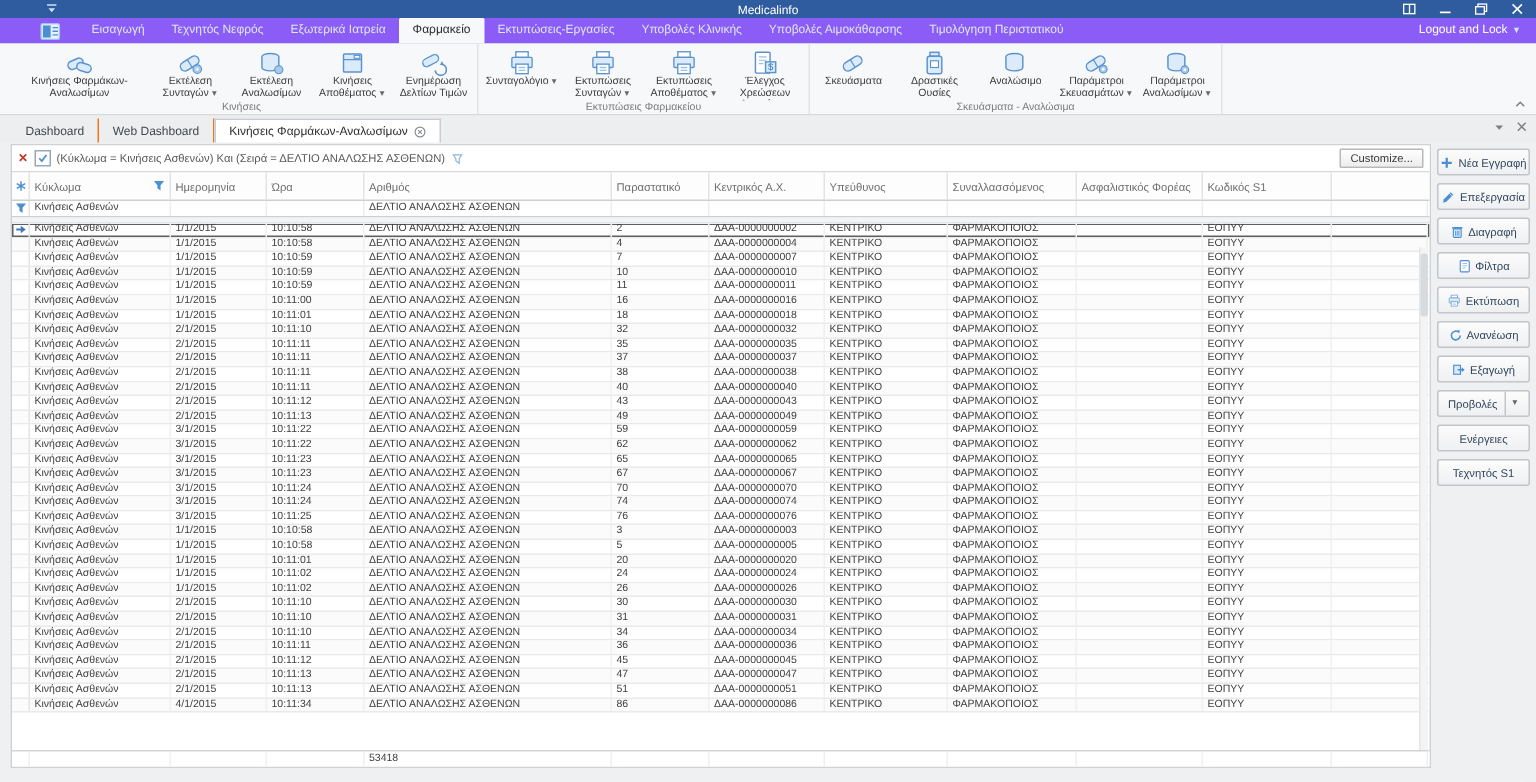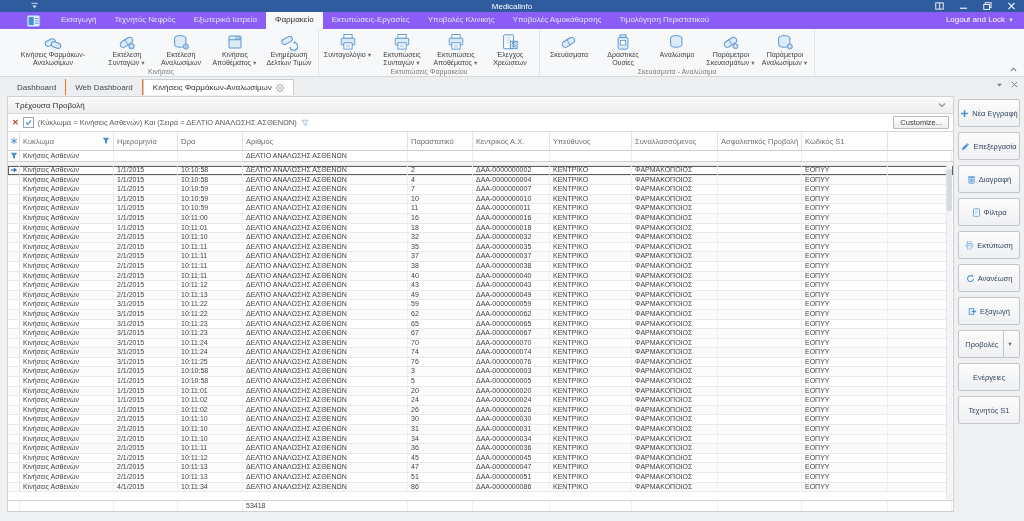--- a/index.html
+++ b/index.html
@@ -76,21 +76,21 @@
   .row .c{font-size:7px;line-height:8.8px;color:#3e3e3e;padding:0 3px;border-right:1px solid #f0f0f0;overflow:hidden;white-space:nowrap}
   .row.selected{box-shadow:inset 0 0 0 1px #5f5f5f;background:#fff}
   .ind{display:flex;align-items:center;justify-content:center;border-right:1px solid #e3e3e3;overflow:hidden}
   .gfoot{height:10px;border-top:1px solid #d4d4d4;display:grid;background:#fff;flex:0 0 auto}
   .gfoot .c{font-size:7px;line-height:9px;color:#3f3f3f;padding:0 3px;border-right:1px solid #f0f0f0;overflow:hidden}
   .vscroll{position:absolute;right:1px;top:68px;bottom:11px;width:5px;background:#f3f4f5;border-left:1px solid #e4e5e6}
   .vthumb{position:absolute;top:4px;left:0;right:0;height:42px;background:#d8dbde;border-radius:2px}
 
   
   .sidebar{position:absolute;left:958px;top:4px;width:62px;display:flex;flex-direction:column;gap:5px}
-  .sbtn{height:28px;border:1px solid #c2c5c9;background:linear-gradient(#fcfcfc,#eff0f2);border-radius:2px;
+  .sbtn{height:18px;border:1px solid #c2c5c9;background:linear-gradient(#fcfcfc,#eff0f2);border-radius:2px;
         display:flex;align-items:center;justify-content:center;font-size:7.5px;color:#33475e;gap:3px;
         font-family:"Liberation Sans",sans-serif;padding:0 15px;white-space:nowrap;box-sizing:border-box}
   .sbtn .sicon svg{width:9px;height:9px}
   .sbtn .split{margin-left:2px;border-left:1px solid #c2c5c9;padding-left:3px;font-size:5.5px;color:#666;align-self:stretch;display:flex;align-items:center}
 </style>
 </head>
 <body>
 
 <div>
 
@@ -369,28 +369,20 @@
       <span>
           <svg width="7" height="7" viewBox="0 0 8 8">
             <path d="M1 1l6 6M7 1L1 7" stroke="#7a7f84" stroke-width="1.1"></path>
           </svg>
         </span>
     </span>
   </div>
 
   <div class="content">
     <div class="panel">
-      <div class="view-header">
-        <span>Τρέχουσα Προβολή</span>
-        <span class="vh-arrow">
-          <svg width="8" height="6" viewBox="0 0 8 6">
-              <path d="M1 1.5l3 3 3-3" fill="none" stroke="#8a8f94" stroke-width="1.1"></path>
-            </svg>
-        </span>
-      </div>
       <div class="filterbar">
         <span class="fx">✕</span>
         <span class="fcheck">
           <svg width="7" height="7" viewBox="0 0 8 8">
               <path d="M1.3 4l2 2.2L6.8 1.6" fill="none" stroke="#4a8fd4" stroke-width="1.3"></path>
             </svg>
         </span>
         <span class="ftext">(Κύκλωμα = Κινήσεις Ασθενών) Και (Σειρά = ΔΕΛΤΙΟ ΑΝΑΛΩΣΗΣ ΑΣΘΕΝΩΝ)</span>
         <span>
           <svg width="8" height="8" viewBox="0 0 10 10">
@@ -432,21 +424,21 @@
           <div class="hc">
             <span class="hlabel">Κεντρικός Α.Χ.</span>
           </div>
           <div class="hc">
             <span class="hlabel">Υπεύθυνος</span>
           </div>
           <div class="hc">
             <span class="hlabel">Συναλλασσόμενος</span>
           </div>
           <div class="hc">
-            <span class="hlabel">Ασφαλιστικός Προβολή</span>
+            <span class="hlabel">Ασφαλιστικός Φορέας</span>
           </div>
           <div class="hc">
             <span class="hlabel">Κωδικός S1</span>
           </div>
         </div>
       <div class="autofilter" id="auto-filter-row" style="grid-template-columns: 12px 94px 64px 65px 165px 65px 77px 82px 86px 84px 86px 64px;">
           <div class="ind">
             <span>
               <svg width="8" height="8" viewBox="0 0 10 10">
                 <path d="M.8.8h8.4L6.3 4.4v4.4L3.7 6.8V4.4z" fill="#4a8fd4"></path>

